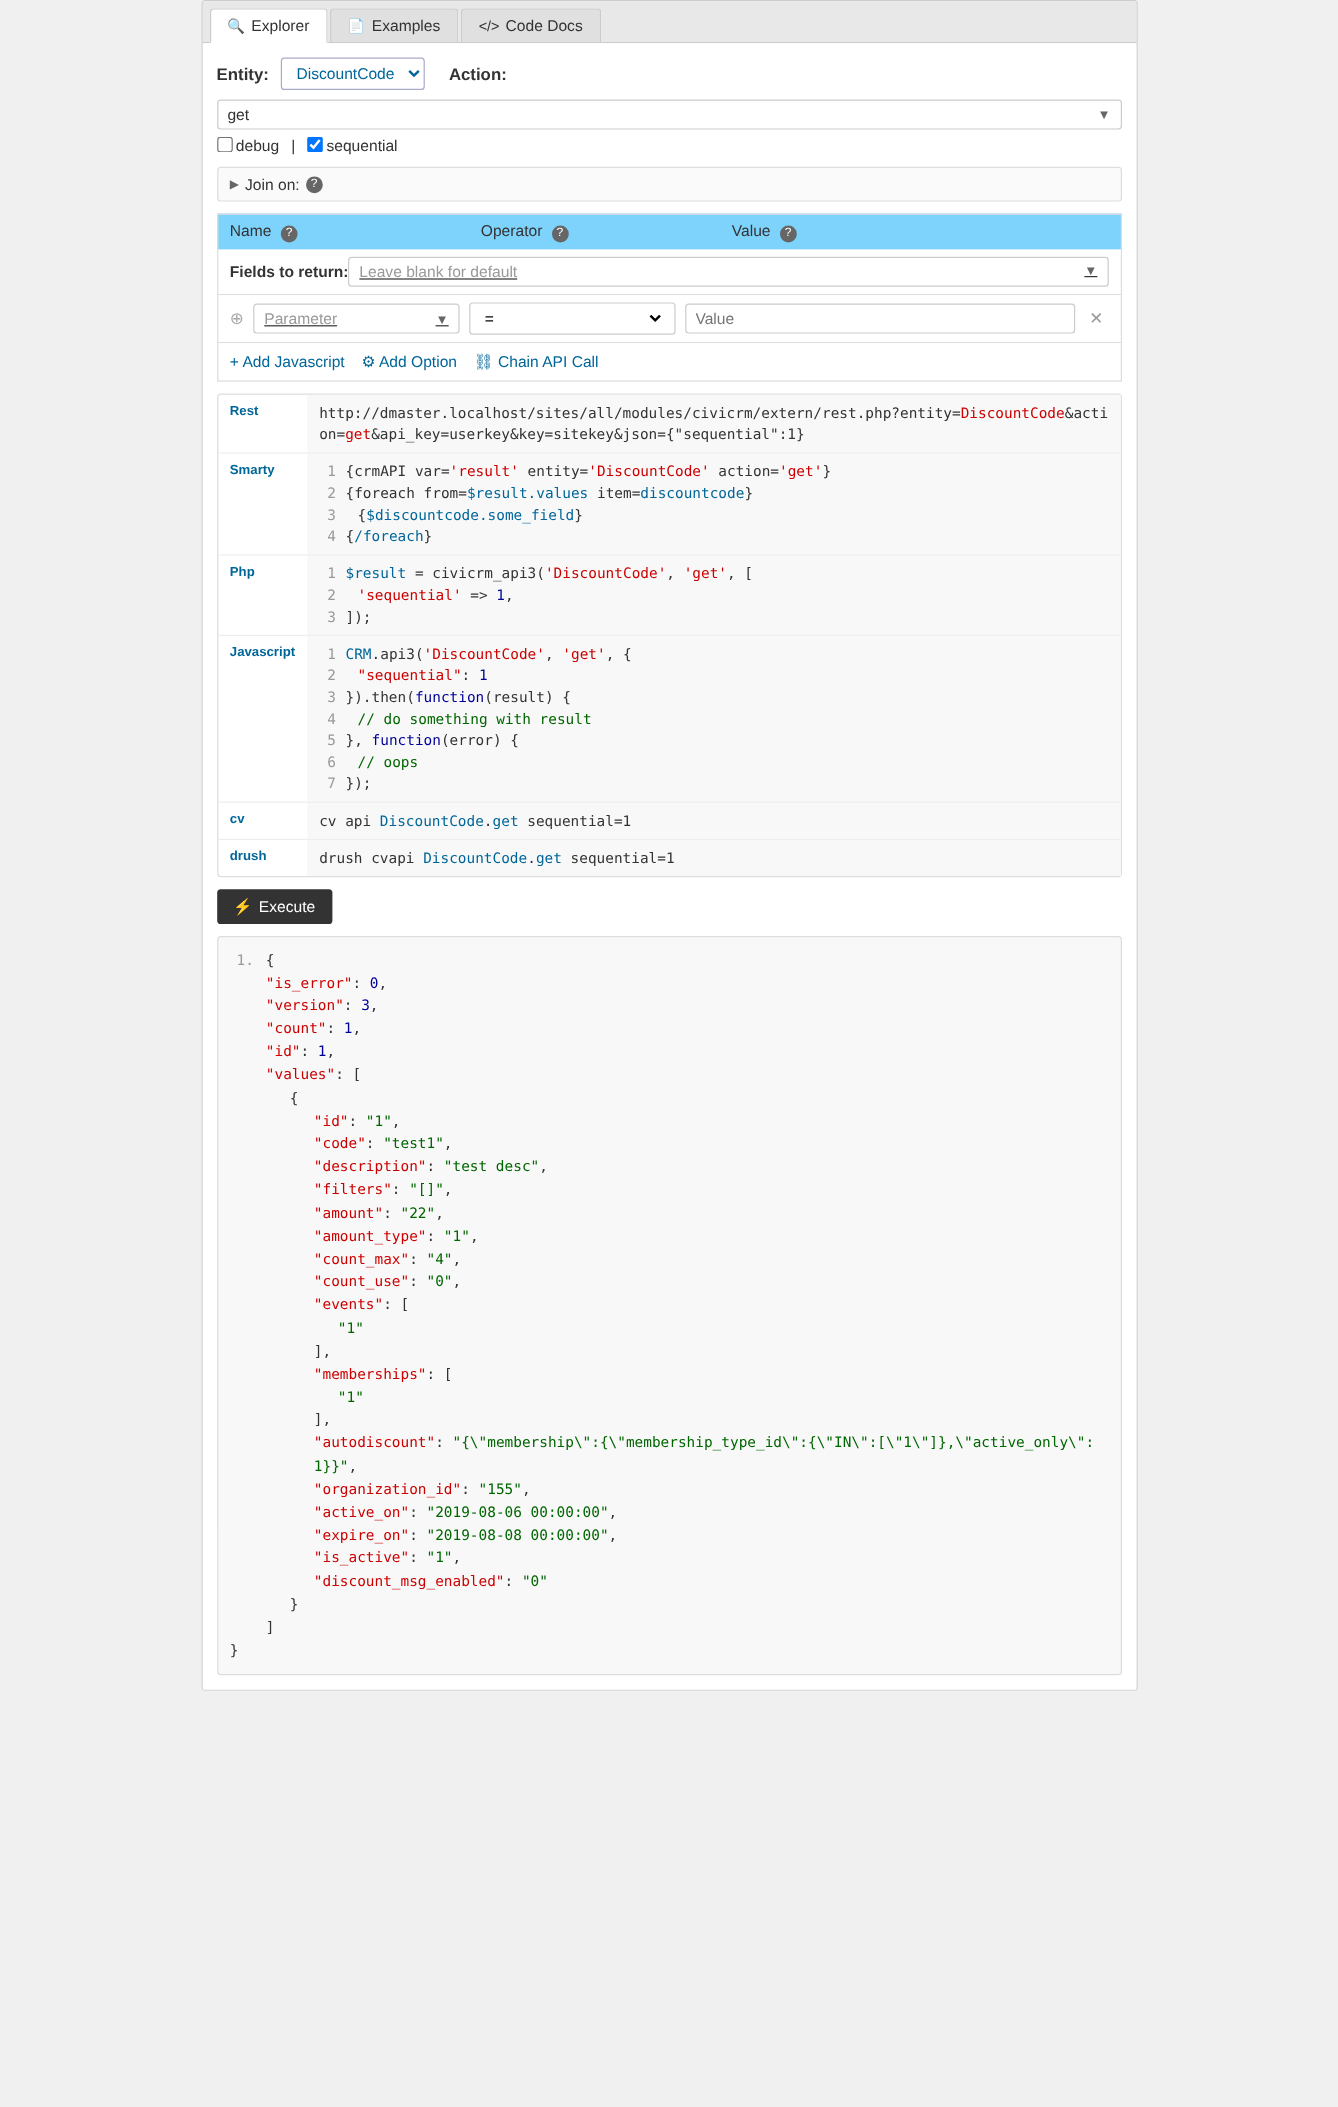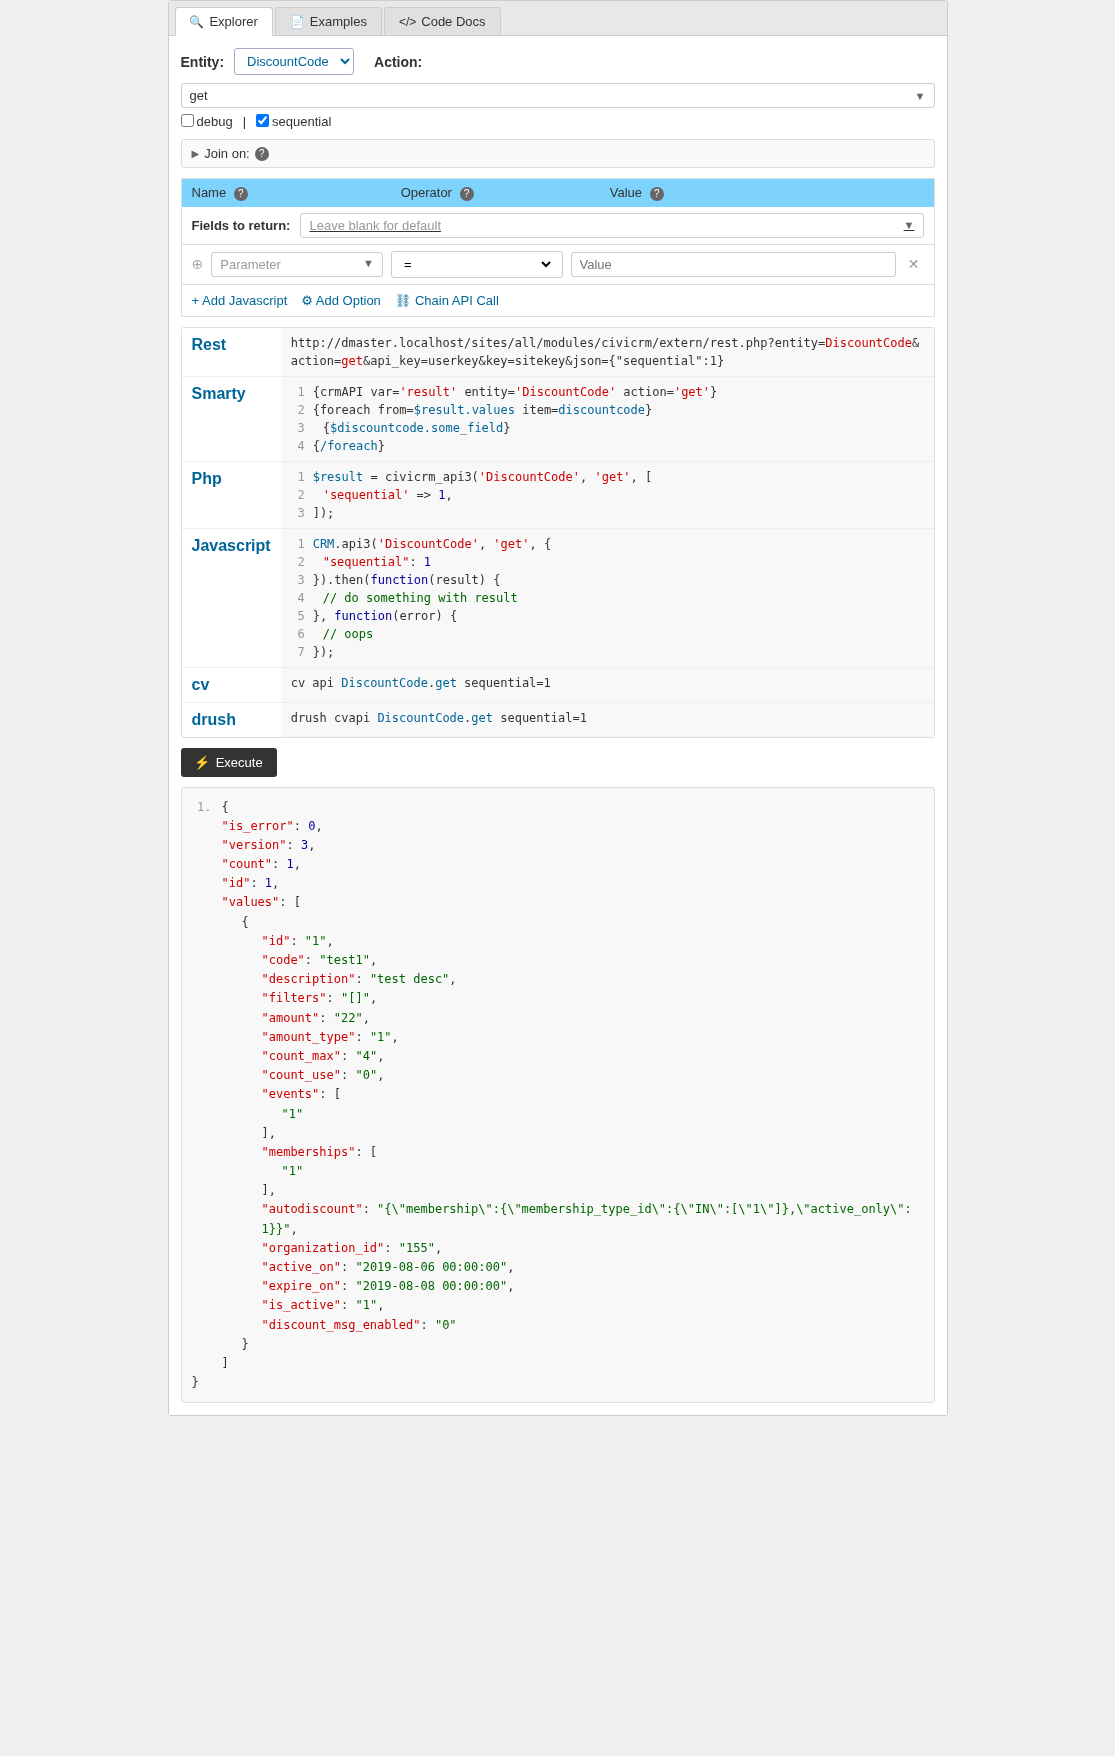--- a/index.html
+++ b/index.html
@@ -143,21 +143,20 @@
     .col-op { flex: 2; }
     .col-val { flex: 3; }
 
     
     .fields-row {
       display: flex;
       align-items: center;
       padding: 6px 10px;
       border: 1px solid #ddd;
       background: #fff;
-      gap: 10px;
       margin-bottom: 0;
       border-top: none;
     }
     .fields-label { font-weight: bold; font-size: 13px; white-space: nowrap; }
     .fields-select {
       display: flex;
       align-items: center;
       flex: 1;
       border: 1px solid #ccc;
       border-radius: 3px;
@@ -174,26 +173,27 @@
       align-items: center;
       padding: 6px 10px;
       border: 1px solid #ddd;
       border-top: none;
       background: #fff;
       gap: 8px;
     }
     .drag-handle { color: #aaa; font-size: 14px; cursor: grab; }
     .param-select {
       display: flex;
-      align-items: flex-start;
+      align-items: flex-end;
       border: 1px solid #ccc;
       border-radius: 3px;
       background: #fff;
       padding: 4px 8px;
       flex: 1.5;
+      text-decoration: underline;
     }
     .param-select-text { flex: 1; color: #999; }
     .param-select-arrow { color: #666; font-size: 11px; }
     .op-select {
       display: flex;
       align-items: center;
       border: 1px solid #ccc;
       border-radius: 3px;
       background: #fff;
       padding: 4px 8px;
@@ -257,21 +257,21 @@
     .code-table { width: 100%; border-collapse: collapse; }
     .code-table tr { border-bottom: 1px solid #eee; }
     .code-table tr:last-child { border-bottom: none; }
     .code-type {
       padding: 8px 10px;
       font-weight: bold;
       color: #069;
       vertical-align: top;
       white-space: nowrap;
       width: 70px;
-      font-size: 16px;
+      font-size: 11px;
     }
     .code-content {
       padding: 6px 10px;
       background: #f8f8f8;
       font-family: monospace;
       font-size: 12px;
       line-height: 1.5;
       vertical-align: top;
     }
     .code-line { display: flex; gap: 8px; }

